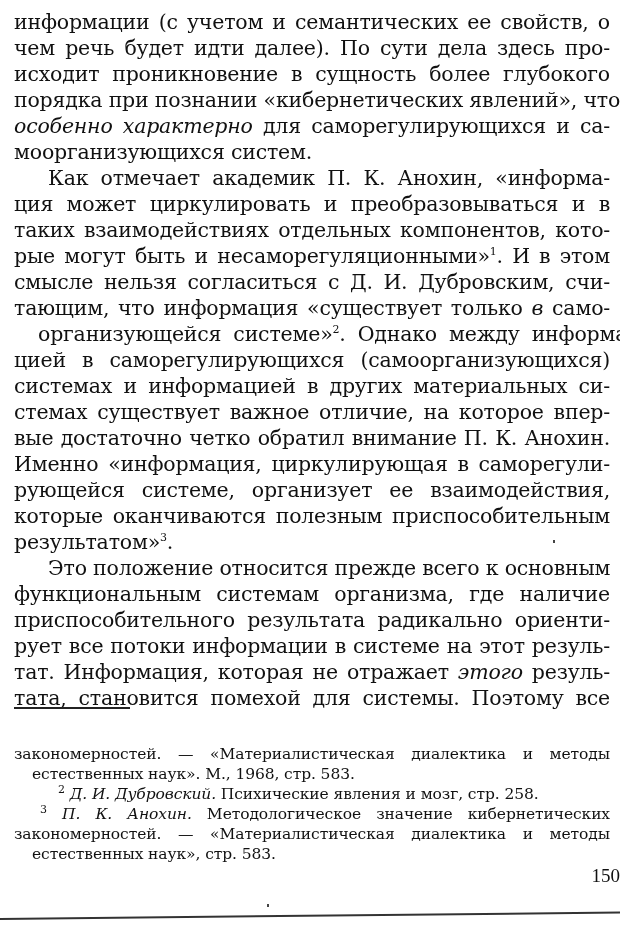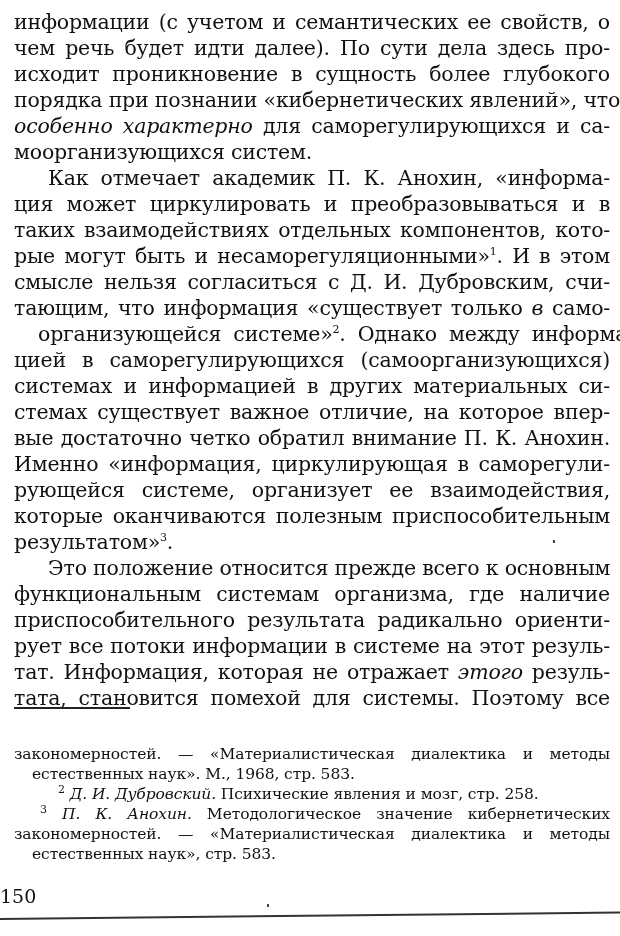--- a/index.html
+++ b/index.html
@@ -50,24 +50,25 @@
     sup { font-size: 11px; line-height: 0; }
     .fn-rule {
       position: absolute;
       left: 14px; top: 707px;
       width: 116px; height: 2px;
       background: #222;
     }
     .page-number {
       position: absolute;
       left: 0; width: 620px;
-      top: 884px;
-      text-align: left;
+      top: 864px;
+      text-align: right;
       font-size: 19px;
       line-height: 24px;
+      font-family: Liberation Serif, serif;
     }
     .bottom-rule {
       position: absolute;
       left: 0; top: 918px;
       width: 640px; height: 1.5px;
       background: #333;
       transform: rotate(-0.6deg);
       transform-origin: left center;
     }
     .speck {

